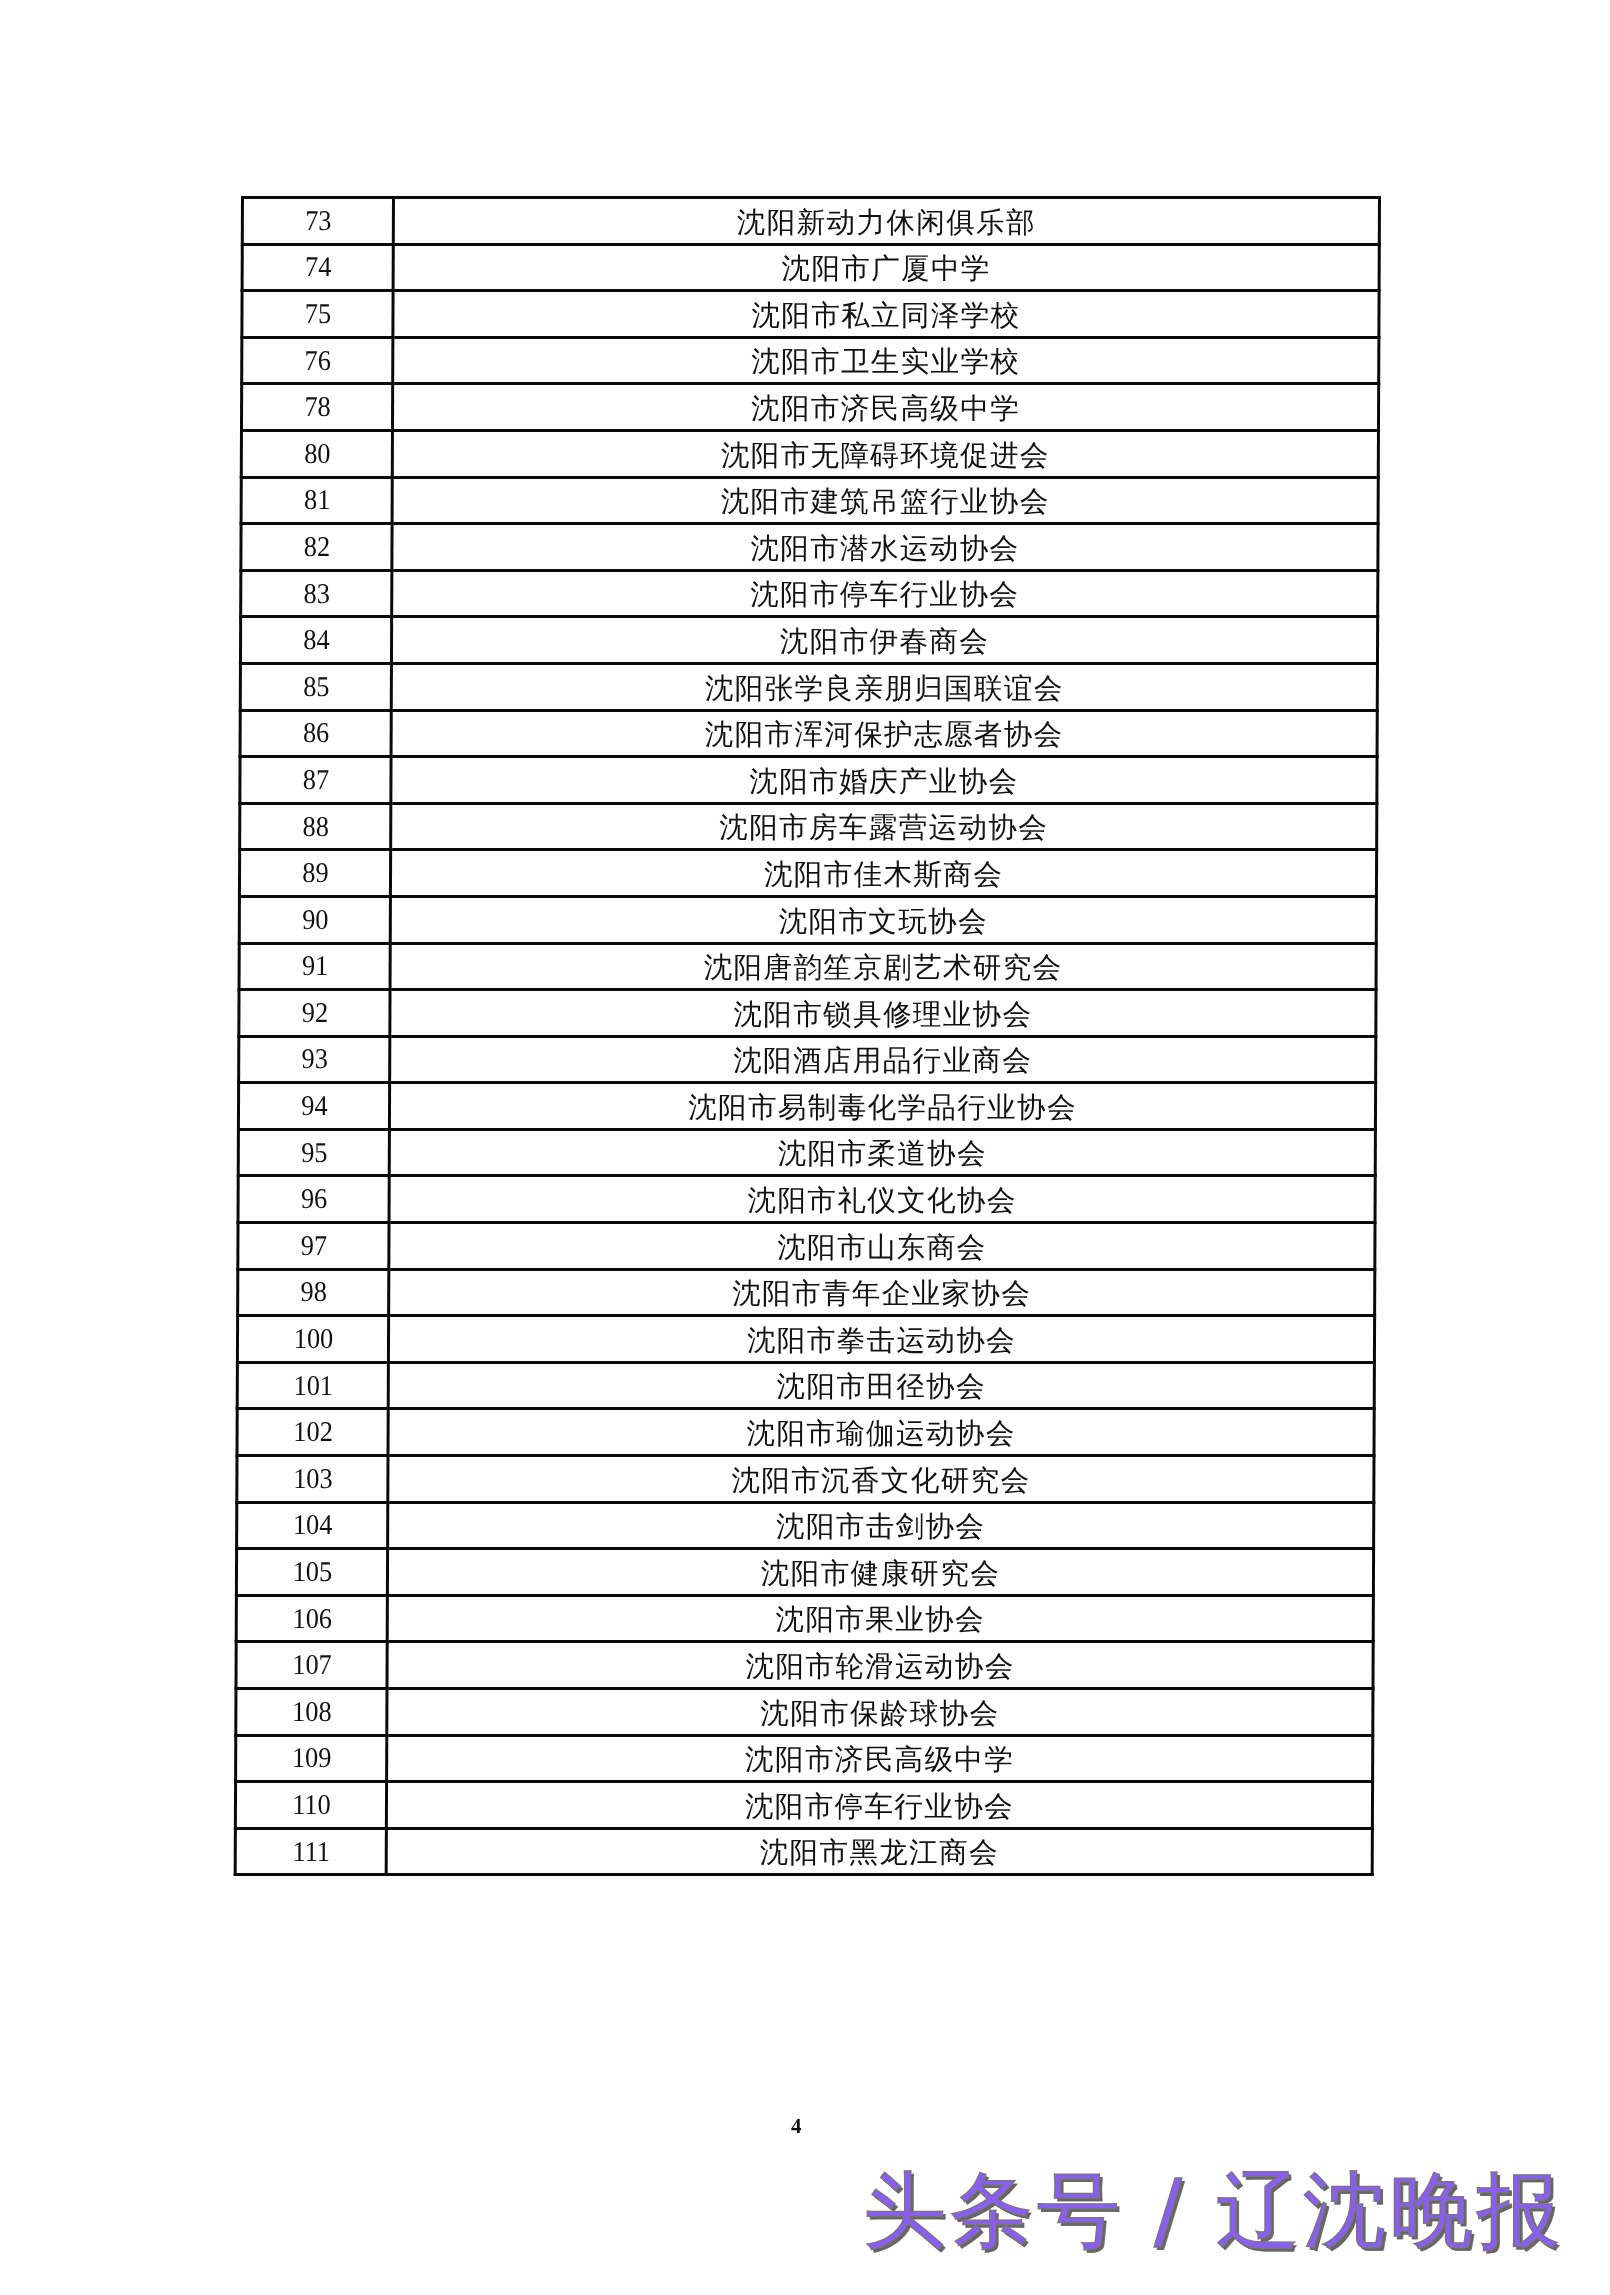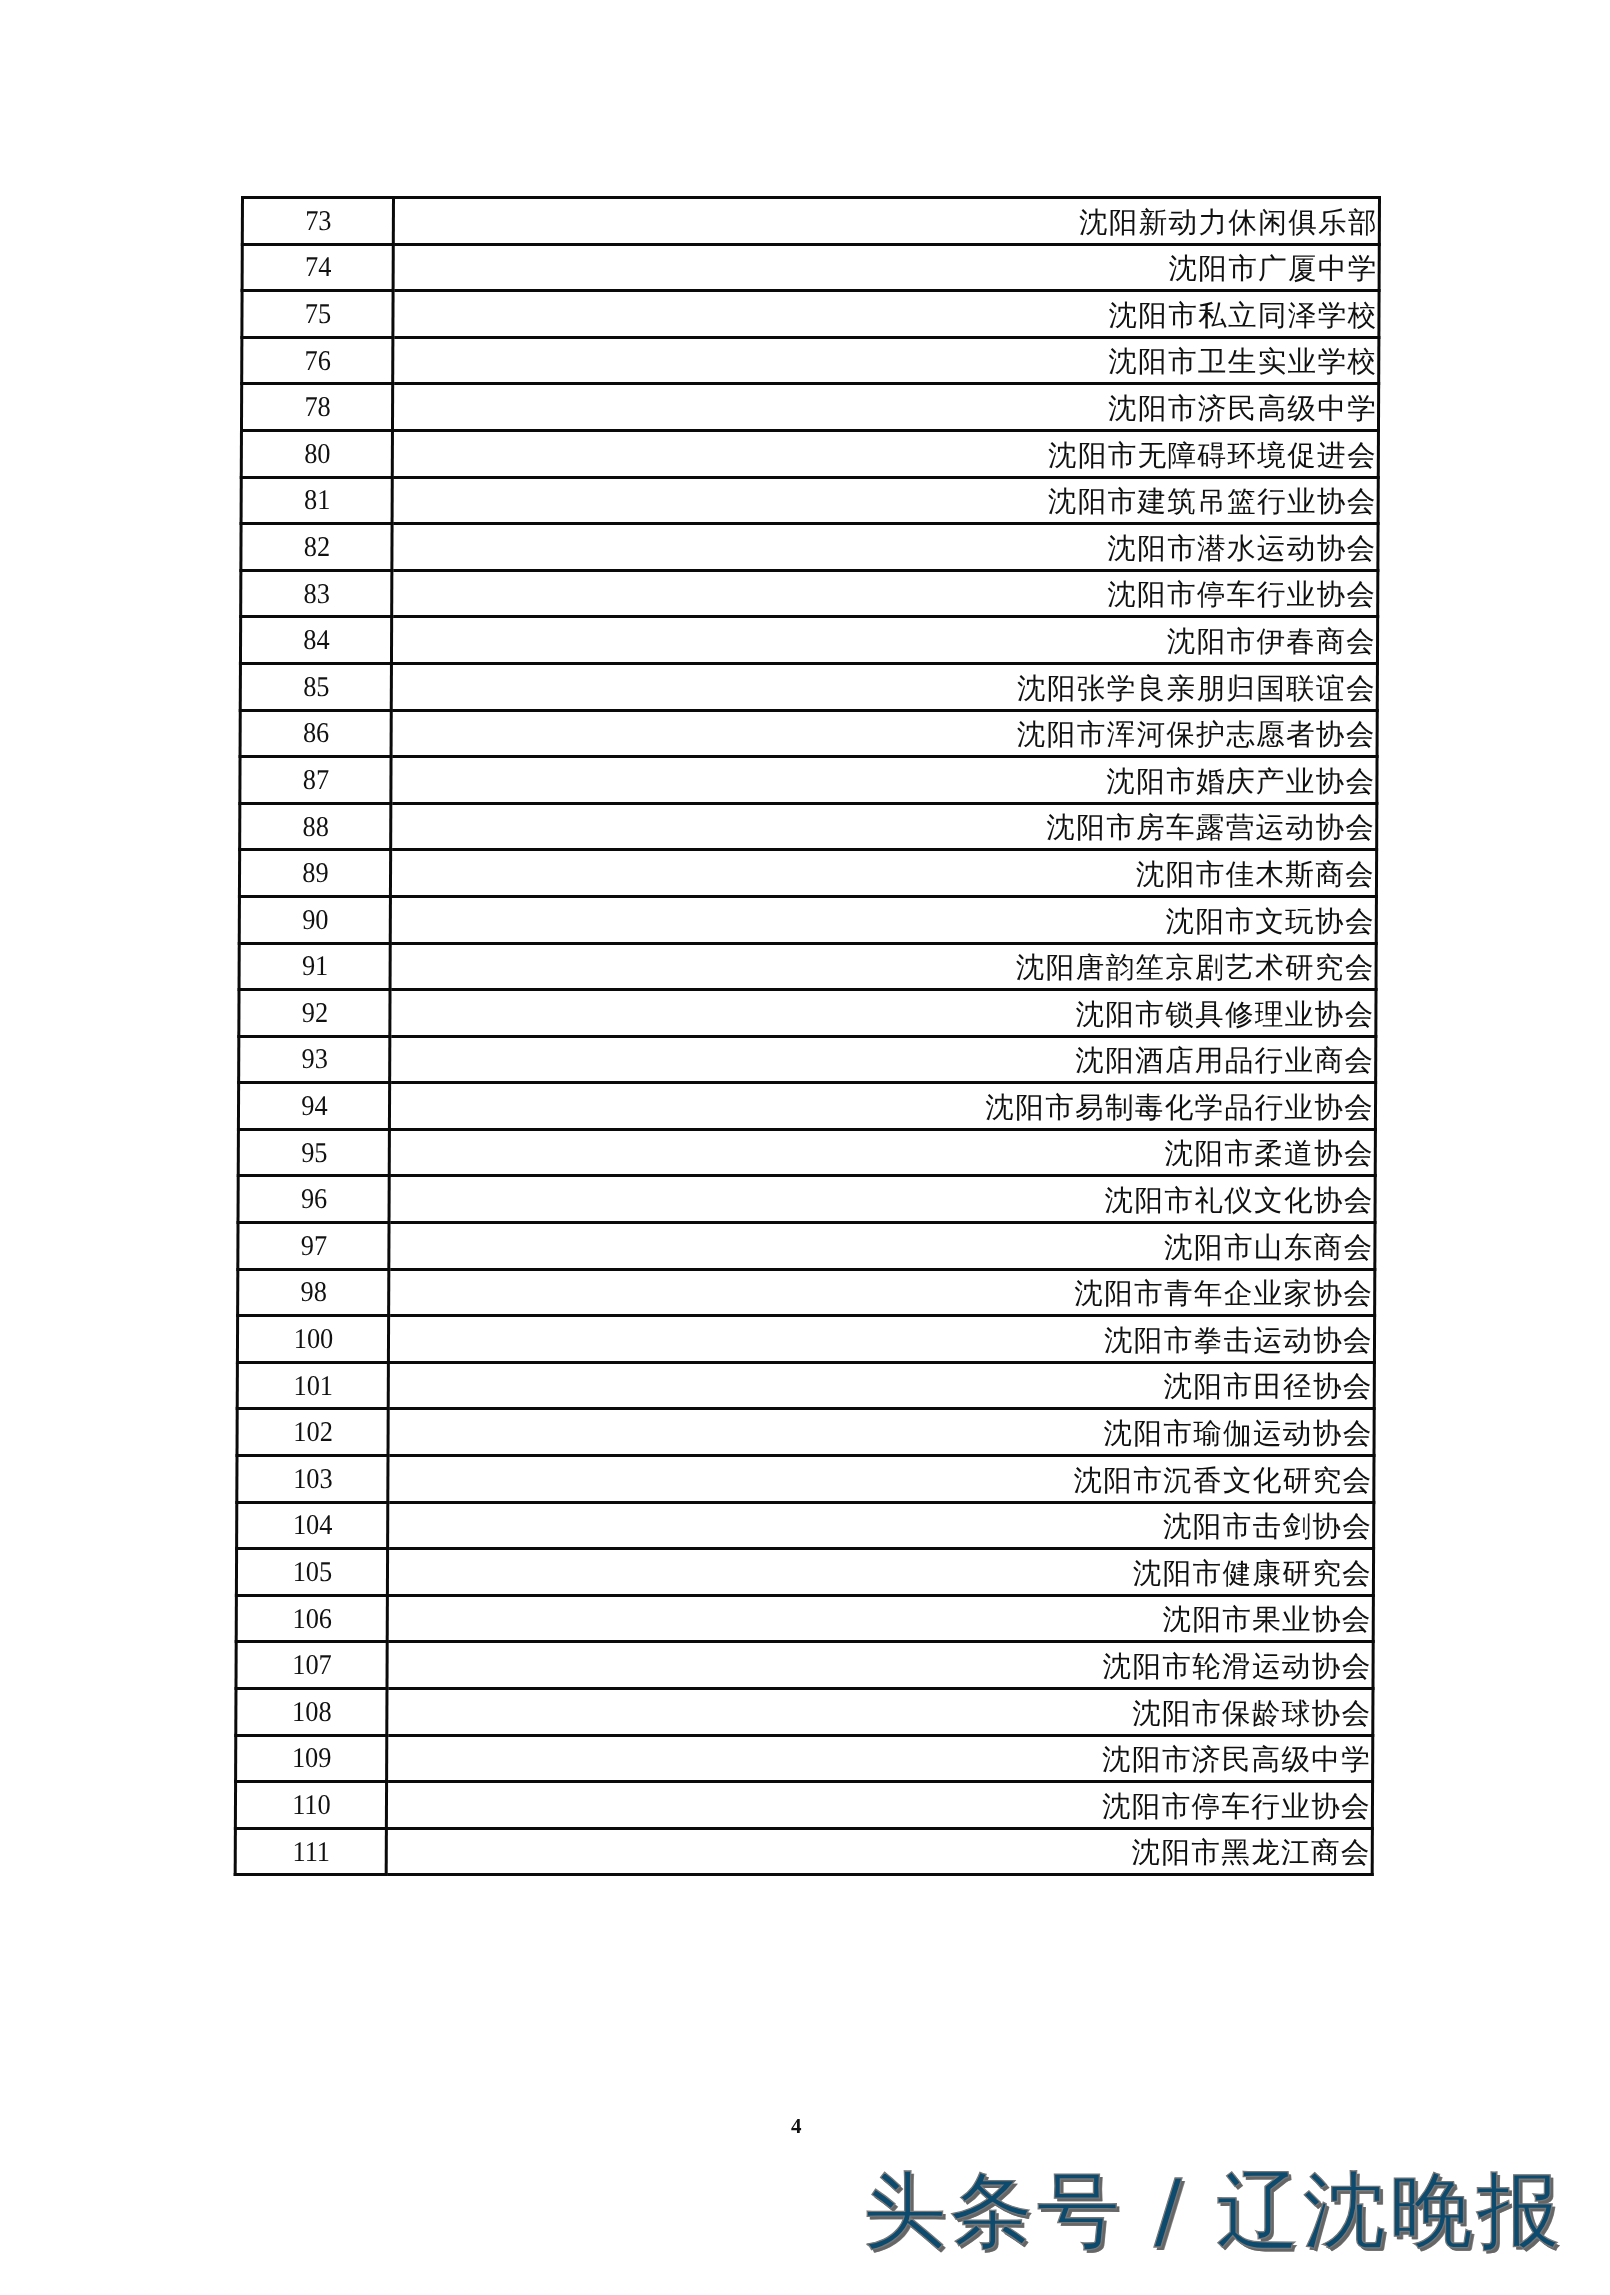--- a/index.html
+++ b/index.html
@@ -15,29 +15,28 @@
     border:3.9px solid #0a0a0a;
     height:41px; padding:0; text-align:center; vertical-align:middle;
   }
   #list-table td.num {
     width:148px; font-family:"Liberation Serif", serif; font-size:28.6px;
     transform: scaleX(0.92);
   }
   #list-table td.name {
     font-family:"DejaVu Sans", sans-serif; font-size:28.6px; letter-spacing:1.3px;
     padding-top:2.6px;
-    text-align:right;
   }
   .page-number {
     position:absolute; left:791px; top:2114px; font-family:"Liberation Serif", serif;
     font-weight:bold; font-size:21px;
   }
   .watermark {
     position:absolute; left:863px; top:2156px; font-family:"DejaVu Sans", sans-serif;
-    font-size:83px; letter-spacing:3.9px; color:#0c4a6e;
+    font-size:83px; letter-spacing:3.9px; color:#8b5cf6;
     -webkit-text-stroke: 1.3px #777;
     text-shadow: 2.6px 2.6px 0 #666, 3.2px 3.2px 0 #888;
   }
 </style>
 </head>
 <body>
 
 <table id="list-table">
   <tbody id="table-body">
       <tr>

